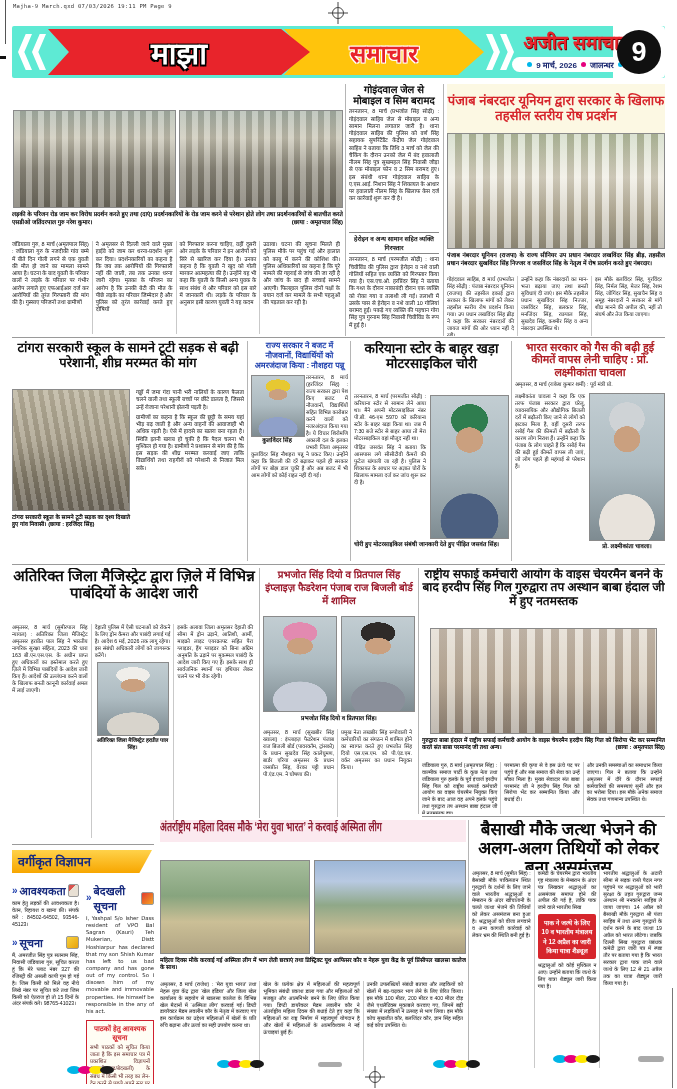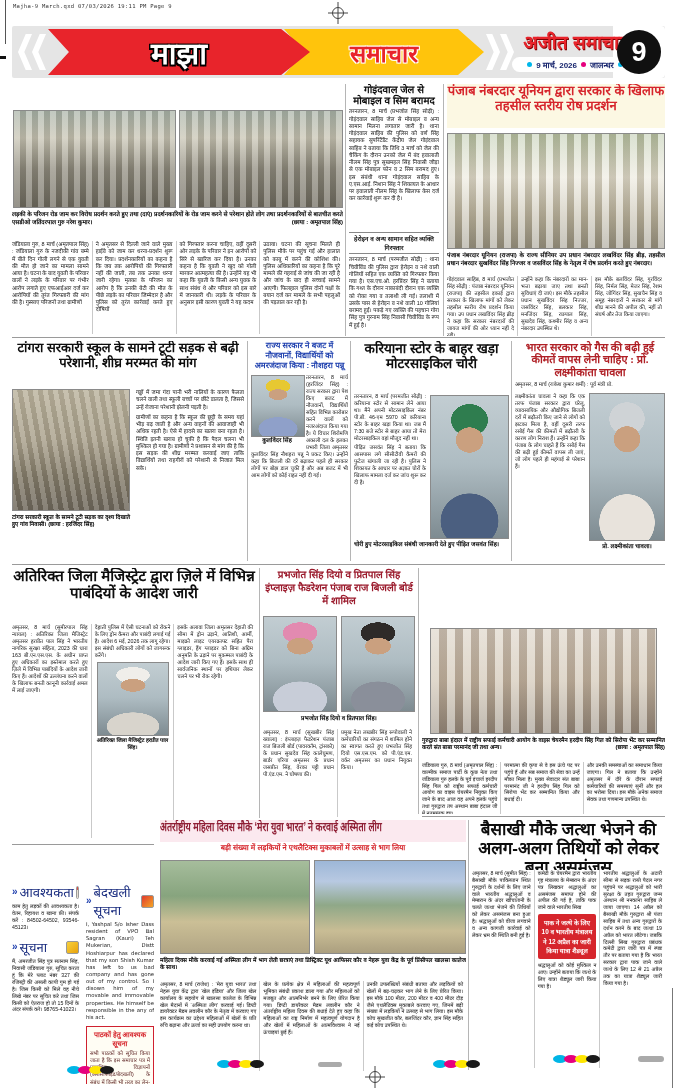--- a/index.html
+++ b/index.html
@@ -10,21 +10,21 @@
   .slug{position:absolute;left:13px;top:3px;font-family:"DejaVu Sans Mono",monospace;font-size:5.5px;color:#333;letter-spacing:.3px;}
   .edge-l{position:absolute;left:5px;top:0;width:1px;height:44px;background:#555;}
   .edge-d{position:absolute;left:0;top:56px;width:6px;height:3px;background:#111;}
   .edge-r{position:absolute;left:672px;top:988px;width:1px;height:100px;background:#777;}
   .cross{position:absolute;}
   .regdots{position:absolute;display:flex;}
   .regdots span{width:14px;height:8px;border-radius:50%;margin-left:-3px;}
   .rc{background:#00b5e6;}.rm{background:#e6007e;}.ry{background:#ffe600;}.rk{background:#1a1a1a;}
   .gdash{position:absolute;background:#aaa;border-radius:3px;}
   
-  .masthead{position:absolute;left:12px;top:26px;width:653px;height:52px;background:#e5e5e5;border-radius:2px;}
+  .masthead{position:absolute;left:12px;top:26px;width:653px;height:52px;background:#5eead4;border-radius:2px;}
   .chev{position:absolute;top:8px;width:14px;height:36px;background:#fff;}
   .chl{clip-path:polygon(100% 0,55% 0,0 50%,55% 100%,100% 100%,45% 50%);}
   .chr{clip-path:polygon(0 0,45% 0,100% 50%,45% 100%,0 100%,55% 50%);}
   .arrow{position:absolute;top:3px;height:46px;display:flex;align-items:center;justify-content:center;filter:drop-shadow(0 0 1px #000);}
   .arr-red{left:36px;width:262px;background:#e8242b;clip-path:polygon(0 0,89% 0,100% 50%,89% 100%,0 100%,8% 50%);z-index:2;}
   .arr-yel{left:272px;width:200px;background:#ffc40c;clip-path:polygon(0 0,87% 0,100% 50%,87% 100%,0 100%,10% 50%);z-index:1;}
   .arr-red .t{font-size:30px;font-weight:bold;color:#fff;text-shadow:1.5px 1.5px 0 #000,-1.5px -1.5px 0 #000,1.5px -1.5px 0 #000,-1.5px 1.5px 0 #000;}
   .arr-yel .t{font-size:24px;font-weight:bold;color:#e8242b;text-shadow:1px 1px 0 #fff,-1px -1px 0 #fff,1px -1px 0 #fff,-1px 1px 0 #fff;}
   .brandbox{position:absolute;left:500px;top:3px;width:126px;text-align:center;}
   .brand{font-size:19px;font-weight:bold;color:#e8242b;text-shadow:.8px .8px 0 #7a0000;white-space:nowrap;}
@@ -79,21 +79,21 @@
   .subh{font-weight:bold;text-align:center;}
   .credit{float:right;font-weight:bold;}
   .schedule-box{background:#d6252c;color:#fff;font-weight:bold;font-size:6.4px;line-height:1.45;text-align:center;
     border-radius:2px;padding:4px 2px;margin:3px 0;}
   
   .clsf-banner{position:absolute;left:0;top:4px;width:140px;height:23px;display:flex;align-items:center;
     background:linear-gradient(180deg,#ffd24a,#f7a600);clip-path:polygon(0 0,100% 0,91% 100%,0 100%);
     box-shadow:2px 2px 0 #222;font-size:12.5px;font-weight:bold;color:#172a7e;padding-left:6px;box-sizing:border-box;}
   .clsf-h{display:flex;align-items:center;gap:2px;margin:5px 0 2px 0;}
   .clsf-h .chv2{color:#1f3fae;font-size:10px;font-weight:bold;line-height:1;}
-  .clsf-h .lab{font-size:13px;font-weight:normal;color:#172a7e;flex:1;}
+  .clsf-h .lab{font-size:11px;font-weight:bold;color:#172a7e;flex:1;}
   .ic{width:11px;height:11px;border-radius:2px;border:.5px solid #999;}
   .ic-need{background:linear-gradient(135deg,#d9534f 30%,#e8e0d4 31%);}
   .ic-evict{background:linear-gradient(135deg,#e03a2f,#f5a623);}
   .ic-note{background:linear-gradient(135deg,#f7d13e,#e8a20c);}
   .bt-en{font-size:5.3px;line-height:1.35;text-align:justify;color:#222;font-family:"DejaVu Sans",sans-serif;}
   .reader-box{border:1.5px solid #cf2030;background:#fffdf4;padding:3px;margin-top:5px;}
   .reader-box .rt{color:#d6252c;font-size:7px;font-weight:bold;text-align:center;margin-bottom:2px;}
   .reader-box .rb{font-size:5.3px;line-height:1.35;text-align:justify;color:#5a2020;}
 </style>
 </head>
@@ -153,21 +153,21 @@
   <div class="art" style="left:349px;top:84px;width:90px;height:252px">
     <div class="hl h-a2">गोइंदवाल जेल से मोबाइल व सिम बरामद</div>
     <div class="bt" style="margin-top:2px;height:122px;overflow:hidden">तरनतारन, 8 मार्च (प्रभजोत सिंह सोढ़ी) : गोइंदवाल साहिब जेल से मोबाइल व अन्य सामान मिलना लगातार जारी है। थाना गोइंदवाल साहिब की पुलिस को वर्ण सिंह सहायक सुपरिंटैंडैंट केंद्रीय जेल गोइंदवाल साहिब ने बताया कि तिथि 3 मार्च को जेल की चैकिंग के दौरान उनको जेल में बंद हवालाती नीलम सिंह पुत्र सुखमहल सिंह निवासी जौड़ा से एक मोबाइल फोन व 2 सिम बरामद हुए। इस संबंधी थाना गोइंदवाल साहिब के ए.एस.आई. निशान सिंह ने शिकायत के आधार पर हवालाती नीलम सिंह के खिलाफ केस दर्ज कर कार्रवाई शुरू कर दी है।</div>
     <div class="subh" style="font-size:6.4px;margin:2px 0;border-top:1px solid #888;border-bottom:1px solid #888;padding:1px 0">हेरोइन व अन्य सामान सहित व्यक्ति गिरफ्तार</div>
     <div class="bt" style="height:100px;overflow:hidden">तरनतारन, 8 मार्च (परमजीत सोढ़ी) : थाना चिवीविंड की पुलिस द्वारा हेरोइन व नशे वाली गोलियों सहित एक व्यक्ति को गिरफ्तार किया गया है। एस.एच.ओ. हरप्रिंदर सिंह ने बताया कि गश्त के दौरान नाकाबंदी दौरान एक व्यक्ति को रोका गया व तलाशी ली गई। तलाशी में उसके पास से हेरोइन व नशे वाली 10 गोलियां बरामद हुईं। पकड़े गए व्यक्ति की पहचान गोरा सिंह पुत्र गुरनाम सिंह निवासी चिवीविंड के रूप में हुई है।</div>
   </div>
 
   <div class="vr" style="left:443px;top:84px;height:252px"></div>
 
   <div class="art" style="left:447px;top:84px;width:218px;height:252px">
-    <div class="hl h-a3" style="height:44px;padding-top:0">पंजाब नंबरदार यूनियन द्वारा सरकार के खिलाफ तहसील स्तरीय रोष प्रदर्शन</div>
+    <div class="hl h-a3" style="height:44px;padding-top:10px">पंजाब नंबरदार यूनियन द्वारा सरकार के खिलाफ तहसील स्तरीय रोष प्रदर्शन</div>
     <div class="ph ph-crowd-b" style="left:0;top:49px;width:218px;height:116px"></div>
     <div class="abs cap" style="left:0;top:168px;width:218px;height:22px">पंजाब नंबरदार यूनियन (राजपा) के राज्य सीनियर उप प्रधान नंबरदार लखविंदर सिंह ब्रीड़, तहसील प्रधान नंबरदार सुखविंदर सिंह निज्जर व जसविंदर सिंह के नेतृत्व में रोष प्रदर्शन करते हुए नंबरदार।</div>
     <div class="abs colset" style="left:0;top:192px;width:218px;height:60px">
       <div class="bt" style="font-size:5.3px">गोइंदवाल साहिब, 8 मार्च (प्रभजोत सिंह सोढ़ी) : पंजाब नंबरदार यूनियन (राजपा) की तहसील इकाई द्वारा सरकार के खिलाफ मांगों को लेकर तहसील स्तरीय रोष प्रदर्शन किया गया। उप प्रधान लखविंदर सिंह ब्रीड़ ने कहा कि सरकार नंबरदारों की जायज मांगों की ओर ध्यान नहीं दे रही।</div>
       <div class="bt" style="font-size:5.3px">उन्होंने कहा कि नंबरदारों का मान-भत्ता बढ़ाया जाए तथा बनती सुविधाएं दी जाएं। इस मौके तहसील प्रधान सुखविंदर सिंह निज्जर, जसविंदर सिंह, बलकार सिंह, मनजिंदर सिंह, रछपाल सिंह, सुखदेव सिंह, कश्मीर सिंह व अन्य नंबरदार उपस्थित थे।</div>
       <div class="bt" style="font-size:5.3px">इस मौके बलविंदर सिंह, गुरविंदर सिंह, निर्मल सिंह, मेजर सिंह, रेशम सिंह, जोगिंदर सिंह, सुखचैन सिंह व समूह नंबरदारों ने सरकार से मांगें शीघ्र मानने की अपील की, नहीं तो संघर्ष और तेज किया जाएगा।</div>
     </div>
   </div>
 
   <div class="hr" style="left:12px;top:337px;width:653px"></div>
@@ -241,33 +241,35 @@
     <div class="abs cap" style="left:0;top:147px;width:152px;height:11px;text-align:center">प्रभजोत सिंह दियो व प्रितपाल सिंह।</div>
     <div class="abs colset" style="left:0;top:161px;width:152px;height:88px">
       <div class="bt" style="font-size:5.3px">अमृतसर, 8 मार्च (सुखबीर सिंह ख्याला) : इंप्लाइज़ फैडरेशन पंजाब राज बिजली बोर्ड (पावरकॉम, ट्रांसको) के प्रधान सुखदेव सिंह कालेघूमण, बार्डर एरिया अमृतसर के प्रधान जसप्रीत सिंह, वेरका पट्टी प्रधान पी.एंड.एम. ने घोषणा की।</div>
       <div class="bt" style="font-size:5.3px">प्रमुख नेता लखबीर सिंह रूपोवाली ने कर्मचारियों का संगठन में शामिल होने का स्वागत करते हुए प्रभजोत सिंह दियो एस.एस.एम. को पी.एंड.एम. वर्कर अमृतसर का प्रधान नियुक्त किया।</div>
     </div>
   </div>
 
   <div class="vr" style="left:418px;top:568px;height:246px"></div>
 
   <div class="art" style="left:422px;top:568px;width:243px;height:246px">
+    <div class="hl h-a10" style="height:56px">राष्ट्रीय सफाई कर्मचारी आयोग के वाइस चेयरमैन बनने के बाद हरदीप सिंह गिल गुरुद्वारा तप अस्थान बाबा हंदाल जी में हुए नतमस्तक</div>
     <div class="ph ph-group" style="left:8px;top:60px;width:227px;height:106px"></div>
     <div class="abs cap" style="left:0;top:169px;width:243px;height:23px;font-size:5.8px"><span>गुरुद्वारा बाबा हंदाल में राष्ट्रीय सफाई कर्मचारी आयोग के वाइस चेयरमैन हरदीप सिंह गिल को सिरोपा भेंट कर सम्मानित करते संत बाबा परमानंद जी तथा अन्य।</span> <span class="credit">(छाया : अमृतपाल सिंह)</span></div>
     <div class="abs colset" style="left:0;top:194px;width:243px;height:52px">
       <div class="bt" style="font-size:5.2px">जंडियाला गुरु, 8 मार्च (अमृतपाल सिंह) : वाल्मीक समाज पार्टी के कुछ नेता तथा जंडियाला गुरु हलके के पूर्व इंचार्ज हरदीप सिंह गिल को राष्ट्रीय सफाई कर्मचारी आयोग का वाइस चेयरमैन नियुक्त किए जाने के बाद आज वह अपने हलके पहुंचे तथा गुरुद्वारा तप अस्थान बाबा हंदाल जी में नतमस्तक हुए।</div>
       <div class="bt" style="font-size:5.2px">परमात्मा की कृपा से वे इस ऊंचे पद पर पहुंचे हैं और सब समाज की सेवा का उन्हें मौका मिला है। मुख्य सेवादार संत बाबा परमानंद जी ने हरदीप सिंह गिल को सिरोपा भेंट कर सम्मानित किया और बधाई दी।</div>
       <div class="bt" style="font-size:5.2px">और उनकी समस्याओं का समाधान किया जाएगा। गिल ने बताया कि उन्होंने अमृतसर में दौरे के दौरान सफाई कर्मचारियों की समस्याएं सुनीं और हल का भरोसा दिया। इस मौके अनेक समाज सेवक तथा गणमान्य उपस्थित थे।</div>
     </div>
   </div>
 
   <div class="hr" style="left:12px;top:844px;width:142px"></div>
   <div class="hr" style="left:422px;top:816px;width:243px"></div>
 
   <div class="art" style="left:12px;top:846px;width:142px;height:238px">
+    <div class="clsf-banner">वर्गीकृत विज्ञापन</div>
     <div class="abs" style="left:0;top:32px;width:67px;height:206px">
       <div class="clsf-h">
         <span class="chv2">»</span>
         <span class="lab">आवश्यकता</span>
         <span class="ic ic-need"></span>
       </div>
       <div class="bt" style="font-size:5.2px">काम हेतु लड़कों की आवश्यकता है। वेतन, रिहायश व खाना फ्री। संपर्क करें : 84502-64502, 93546-45123।</div>
       <div class="clsf-h" style="margin-top:8px">
         <span class="chv2">»</span>
         <span class="lab">सूचना</span>
@@ -284,21 +286,20 @@
       <div class="bt-en">I, Yashpal S/o Isher Dass resident of VPO Bal Sagran (Kauri) Teh Mukerian, Distt Hoshiarpur has declared that my son Shish Kumar has left to us bad company and has gone out of my control. So I disown him of my movable and immovable properties. He himself be responsible in the any of his act.</div>
       <div class="reader-box">
         <div class="rt">पाठकों हेतु आवश्यक सूचना</div>
         <div class="rb">सभी पाठकों को सूचित किया जाता है कि इस समाचार पत्र में प्रकाशित विज्ञापनों (क्लासीफाइड/बेदखली) के संबंध में किसी भी तरह का लेन-देन करने से पहले अपने स्तर पर पड़ताल अवश्य करें। किसी भी किस्म के लेन-देन के लिए अदारा जिम्मेवार नहीं होगा।</div>
       </div>
     </div>
   </div>
 
   <div class="art" style="left:160px;top:820px;width:306px;height:252px">
     <div class="hl h-a12" style="height:22px;text-align:left"><span class="sq" style="transform:scaleX(.72)">अंतर्राष्ट्रीय महिला दिवस मौके ‘मेरा युवा भारत’ ने करवाई अस्मिता लीग</span></div>
-    <div class="subh" style="font-size:7.5px;color:#d6252c;height:12px">बड़ी संख्या में लड़कियों ने एथलैटिक्स मुकाबलों में उत्साह से भाग लिया</div>
     <div class="ph ph-sport" style="left:0;top:40px;width:150px;height:94px"></div>
     <div class="ph ph-sport2" style="left:154px;top:40px;width:152px;height:94px"></div>
     <div class="abs cap" style="left:0;top:137px;width:306px;height:22px;font-size:5.8px">महिला दिवस मौके करवाई गई अस्मिता लीग में भाग लेती छात्राएं तथा डिस्ट्रिक्ट यूथ आफिसर कौर व नेहरू युवा केंद्र के पूर्व प्रिंसीपल खालसा कालेज के साथ।</div>
     <div class="abs colset" style="left:0;top:161px;width:306px;height:90px">
       <div class="bt" style="font-size:5.2px">अमृतसर, 8 मार्च (राजेश) : ‘मेरा युवा भारत’ तथा नेहरू युवा केंद्र द्वारा ‘खेल इंडिया’ और जिला खेल कार्यालय के सहयोग से खालसा कालेज के विभिन्न खेल मैदानों में ‘अस्मिता लीग’ करवाई गई। डिप्टी डायरैक्टर मैडम लवलीन कौर के नेतृत्व में करवाए गए इस कार्यक्रम का उद्देश्य महिलाओं में खेलों के प्रति रुचि बढ़ाना और ऊर्जा का सही उपयोग करना था।</div>
       <div class="bt" style="font-size:5.2px">खेल के प्रत्येक क्षेत्र में महिलाओं की महत्वपूर्ण भूमिका संबंधी प्रकाश डाला गया और महिलाओं को मजबूत और आत्मनिर्भर बनने के लिए प्रेरित किया गया। डिप्टी डायरैक्टर मैडम लवलीन कौर ने अंतर्राष्ट्रीय महिला दिवस की बधाई देते हुए कहा कि महिलाओं का राष्ट्र निर्माण में महत्वपूर्ण योगदान है और खेलों में महिलाओं के आत्मविश्वास ने नई ऊंचाइयां छुई हैं।</div>
       <div class="bt" style="font-size:5.2px">उनकी उपलब्धियों संबंधी बताया और लड़कियों को खेलों में बढ़-चढ़कर भाग लेने के लिए प्रेरित किया। इस मौके 100 मीटर, 200 मीटर व 400 मीटर दौड़ जैसे एथलैटिक्स मुकाबले करवाए गए, जिनमें बड़ी संख्या में लड़कियों ने उत्साह से भाग लिया। इस मौके कोच सुखजीत कौर, बलजिंदर कौर, ज्ञान सिंह सहित कई कोच उपस्थित थे।</div>
     </div>
   </div>
 

